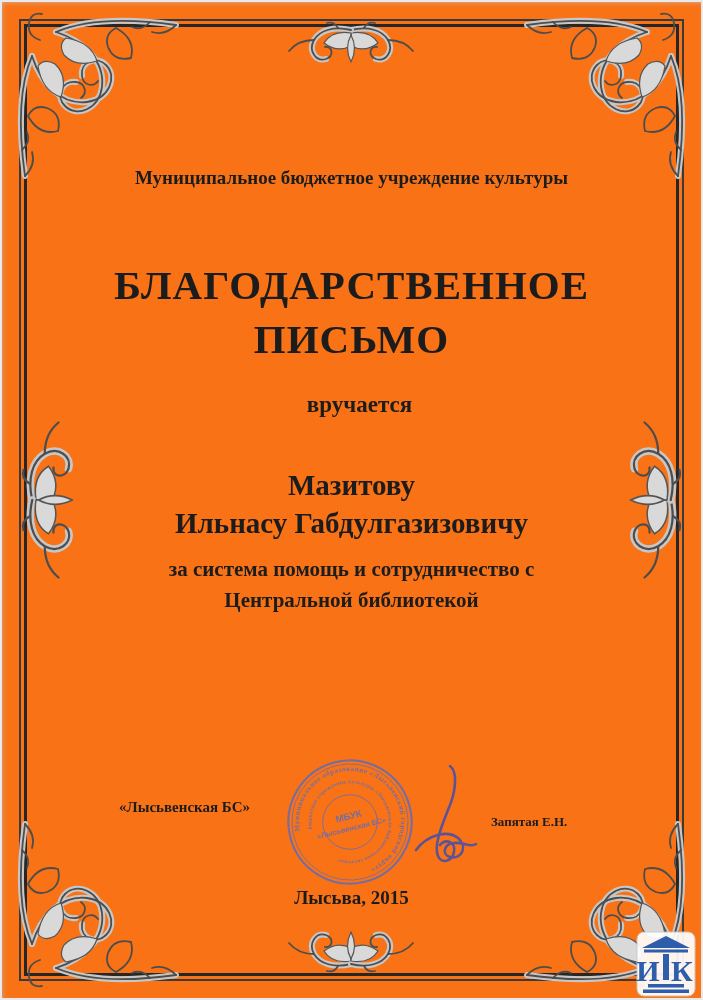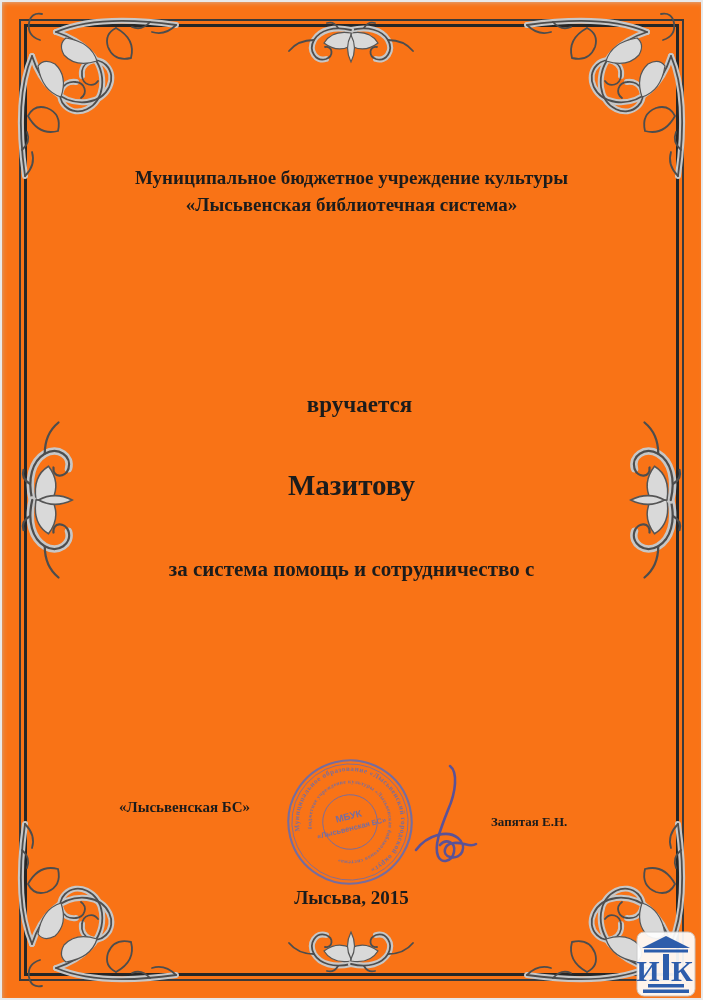--- a/index.html
+++ b/index.html
@@ -108,32 +108,37 @@
     </svg>
   <svg class="edge left" viewBox="0 0 150 50">
       <use href="#edge-flourish"></use>
     </svg>
   <svg class="edge right" viewBox="0 0 150 50">
       <use href="#edge-flourish"></use>
     </svg>
 
   <div class="center-text org">
     <div>Муниципальное бюджетное учреждение культуры</div>
-    <div>«Лысьвенская библиотечная система»</div>
   </div>
 
+  <div class="center-text doc-title">
+    <div>БЛАГОДАРСТВЕННОЕ</div>
+    <div>ПИСЬМО</div>
+  </div>
 
   <div class="center-text presented">вручается</div>
 
   <div class="center-text recipient">
     <div>Мазитову</div>
+    <div>Ильнасу Габдулгазизовичу</div>
   </div>
 
   <div class="center-text reason">
     <div>за система помощь и сотрудничество с</div>
+    <div>Центральной библиотекой</div>
   </div>
 
   <div class="director">
     <div>«Лысьвенская БС»</div>
   </div>
 
   <svg class="stamp" viewBox="0 0 150 150">
     <defs>
       <path id="ringOuterPath" d="M75,75 m-58,0 a58,58 0 1,1 116,0 a58,58 0 1,1 -116,0"></path>
       <path id="ringInnerPath" d="M75,75 m-44,0 a44,44 0 1,1 88,0 a44,44 0 1,1 -88,0"></path>

